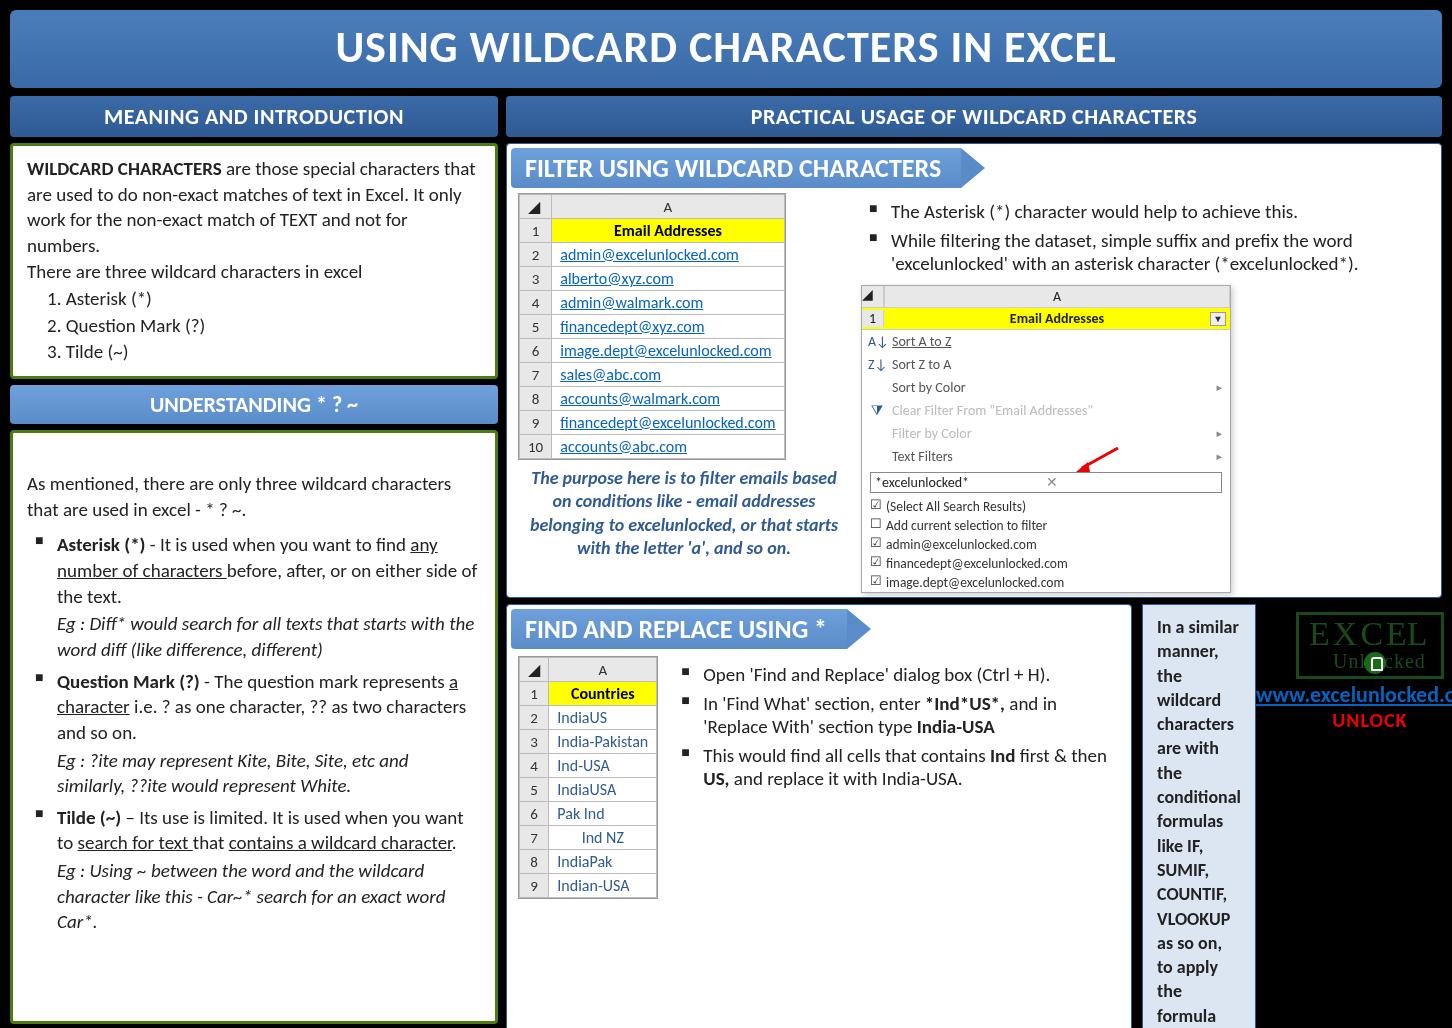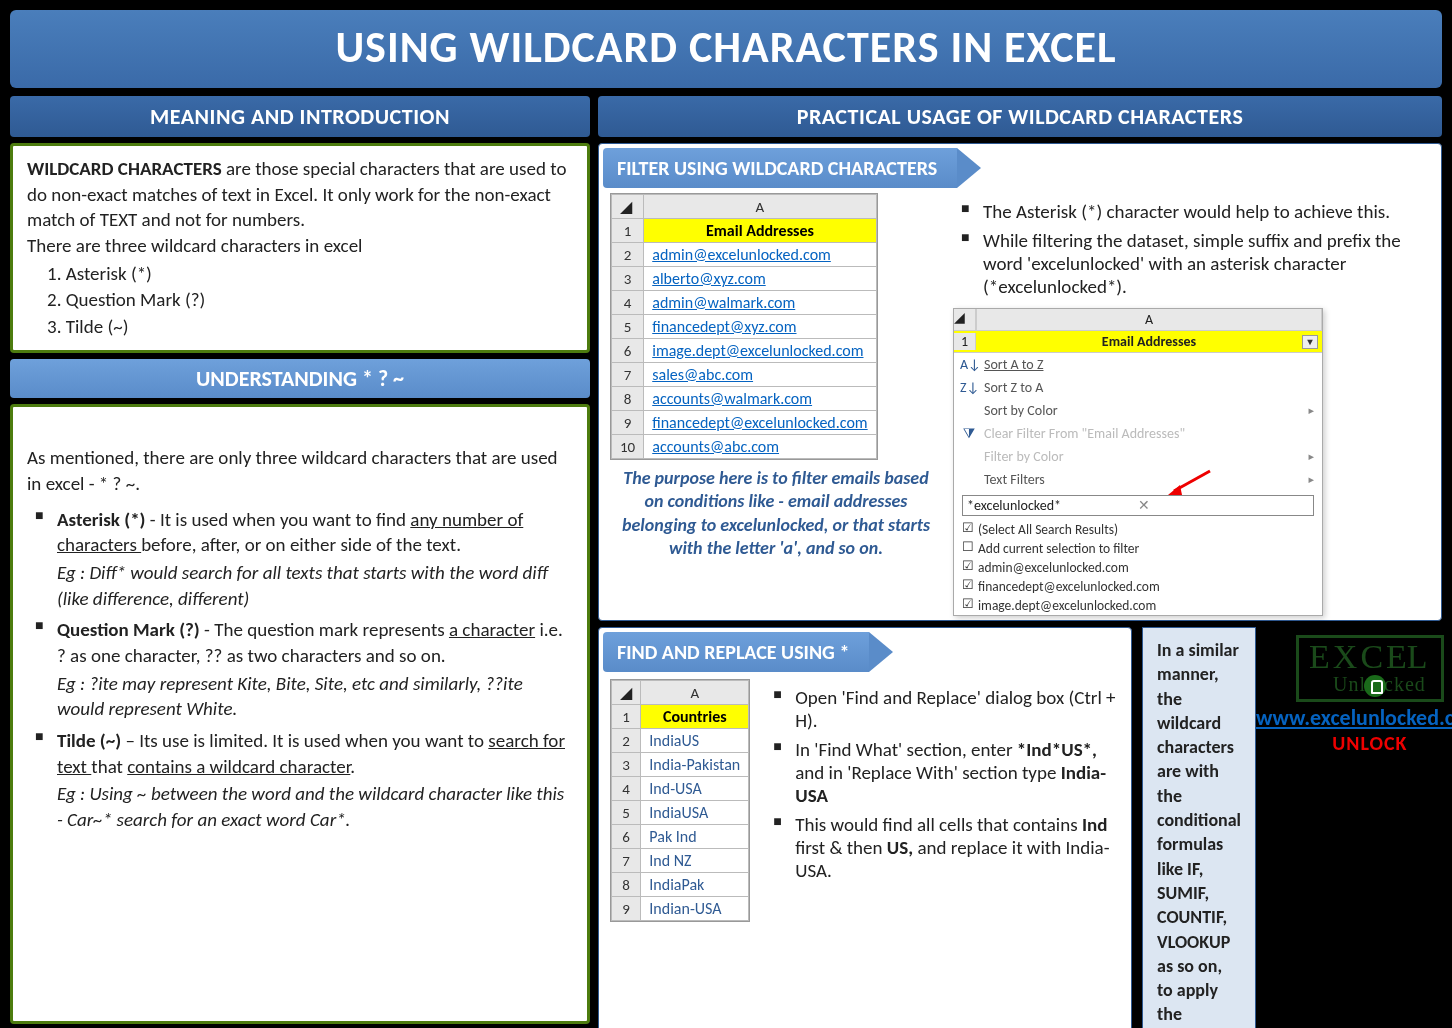--- a/index.html
+++ b/index.html
@@ -26,21 +26,21 @@
     padding: 10px 0 14px;
     border-radius: 6px;
     letter-spacing: 1px;
   }
   .columns {
     display: flex;
     gap: 8px;
     margin-top: 8px;
     height: calc(100% - 80px);
   }
-  .left-col { width: 580px; display: flex; flex-direction: column; gap: 6px; }
+  .left-col { width: 488px; display: flex; flex-direction: column; gap: 6px; }
   .right-col { flex: 1; display: flex; flex-direction: column; gap: 6px; }
   .section-header-dark {
     background: linear-gradient(#3a6aa8, #2f5a93);
     color: #fff;
     font-weight: bold;
     font-size: 22px;
     text-align: center;
     padding: 7px 0;
     border-radius: 4px;
     letter-spacing: 0.5px;
@@ -56,21 +56,21 @@
   }
   .ribbon-header {
     display: flex;
     align-items: stretch;
     height: 40px;
   }
   .ribbon-body {
     background: linear-gradient(#6ea0db, #5a8cc9);
     color: #fff;
     font-weight: bold;
-    font-size: 20px;
+    font-size: 26px;
     padding: 5px 20px 5px 14px;
     border-radius: 4px 0 0 4px;
     display: flex;
     align-items: center;
   }
   .ribbon-tail {
     width: 0; height: 0;
     border-top: 20px solid transparent;
     border-bottom: 20px solid transparent;
     border-left: 24px solid #5a8cc9;
@@ -484,21 +484,21 @@
                   <tr>
                     <td class="rownum">5</td>
                     <td style="color:#2f5a93;">IndiaUSA</td>
                   </tr>
                   <tr>
                     <td class="rownum">6</td>
                     <td style="color:#2f5a93;">Pak Ind</td>
                   </tr>
                   <tr>
                     <td class="rownum">7</td>
-                    <td style="color:#2f5a93;">Ind NZ</td>
+                    <td style="color:#2f5a93;text-align:center;">Ind NZ</td>
                   </tr>
                   <tr>
                     <td class="rownum">8</td>
                     <td style="color:#2f5a93;">IndiaPak</td>
                   </tr>
                   <tr>
                     <td class="rownum">9</td>
                     <td style="color:#2f5a93;">Indian-USA</td>
                   </tr>
                 </tbody>

